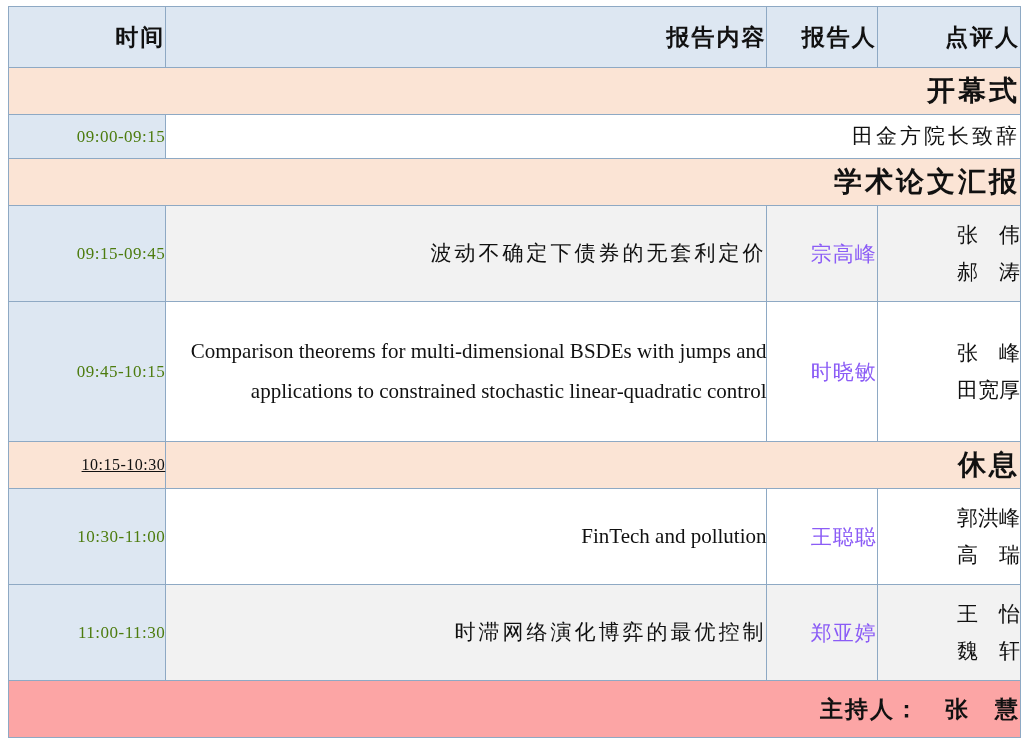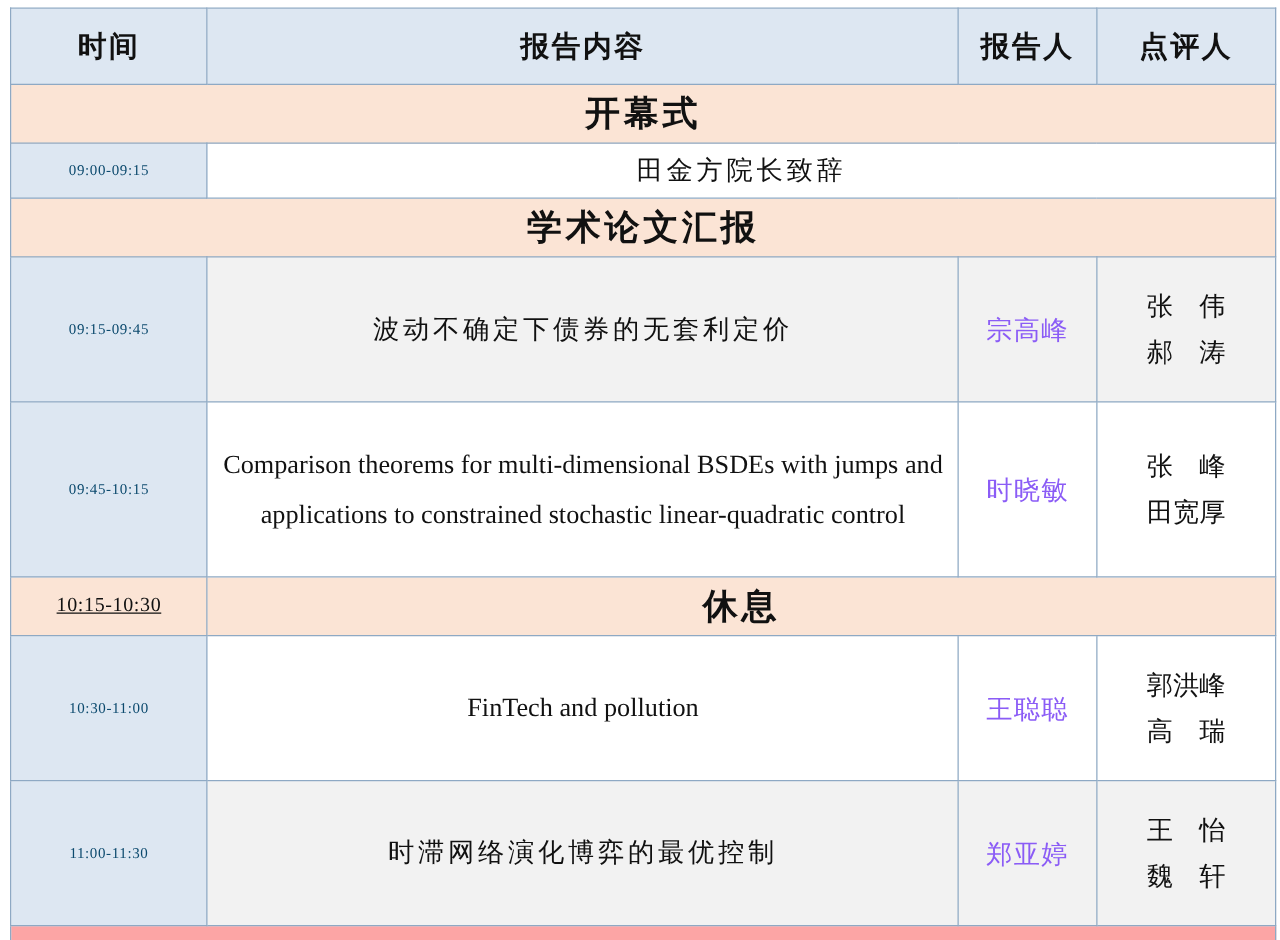--- a/index.html
+++ b/index.html
@@ -23,21 +23,21 @@
   table.schedule {
     border-collapse: collapse;
     table-layout: fixed;
     width: 1013px;
     margin: 2px 0 0 4px;
   }
   table.schedule td, table.schedule th {
     border: 1px solid #8ea9c4;
     padding: 0;
     vertical-align: middle;
-    text-align: center;
+    text-align: right;
   }
   col.c-time   { width: 157px; }
   col.c-topic  { width: 600px; }
   col.c-speaker{ width: 110px; }
   col.c-review { width: 143px; }
 
   
   .hdr-cell {
     background: #dde7f2;
     height: 60px;
@@ -50,22 +50,22 @@
   .section-cell {
     background: #fbe4d5;
     height: 46px;
     font-size: 28px;
     font-weight: bold;
     letter-spacing: 3px;
     color: #111;
   }
   .time-cell {
     background: #dde7f2;
-    font-size: 12px;
-    color: #0c4a6e;
+    font-size: 17px;
+    color: #4d7c0f;
     letter-spacing: 0.5px;
   }
   .topic-cell {
     font-size: 21px;
     line-height: 1.9;
     padding: 10px 16px;
     color: #111;
   }
   .topic-cell.cn { letter-spacing: 3px; }
   .speaker-cell {
@@ -87,21 +87,21 @@
   .footer-cell {
     background: #fca5a5;
     height: 56px;
     font-size: 23px;
     font-weight: bold;
     letter-spacing: 2px;
     color: #111;
     white-space: pre;
   }
   .row-h-15 { height: 44px; }
-  .row-h-big { height: 116px; }
+  .row-h-big { height: 96px; }
   .row-h-huge { height: 140px; padding-left: 20px; }
 </style>
 </head>
 <body>
 
 <div class="schedule-wrap">
   <table class="schedule">
     <colgroup>
       <col class="c-time">
       <col class="c-topic">

